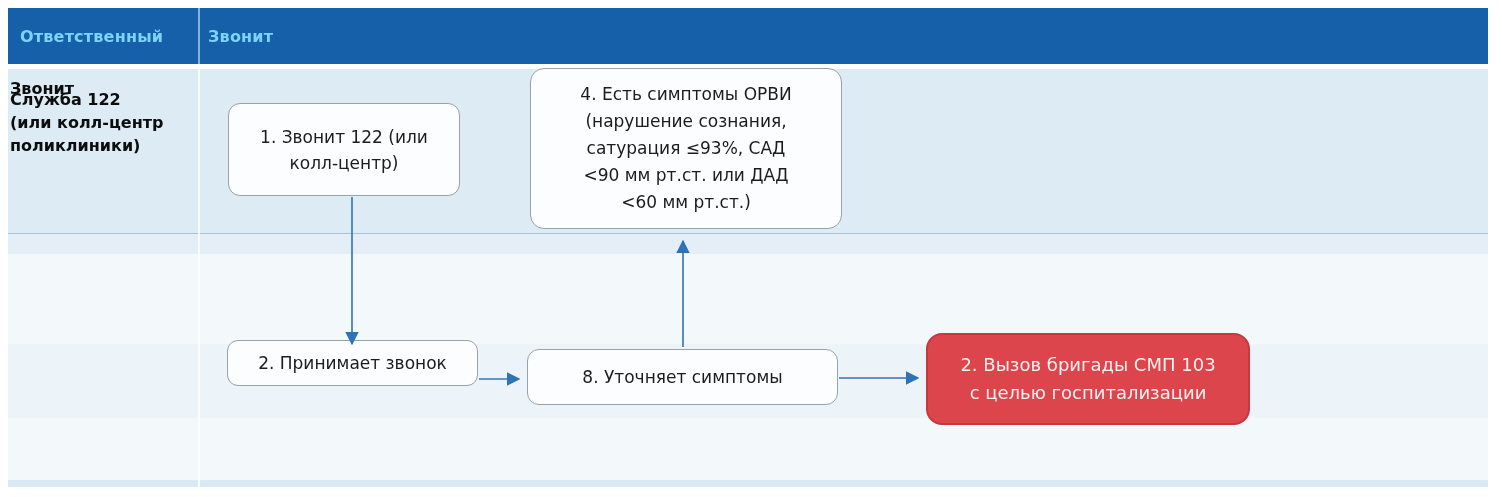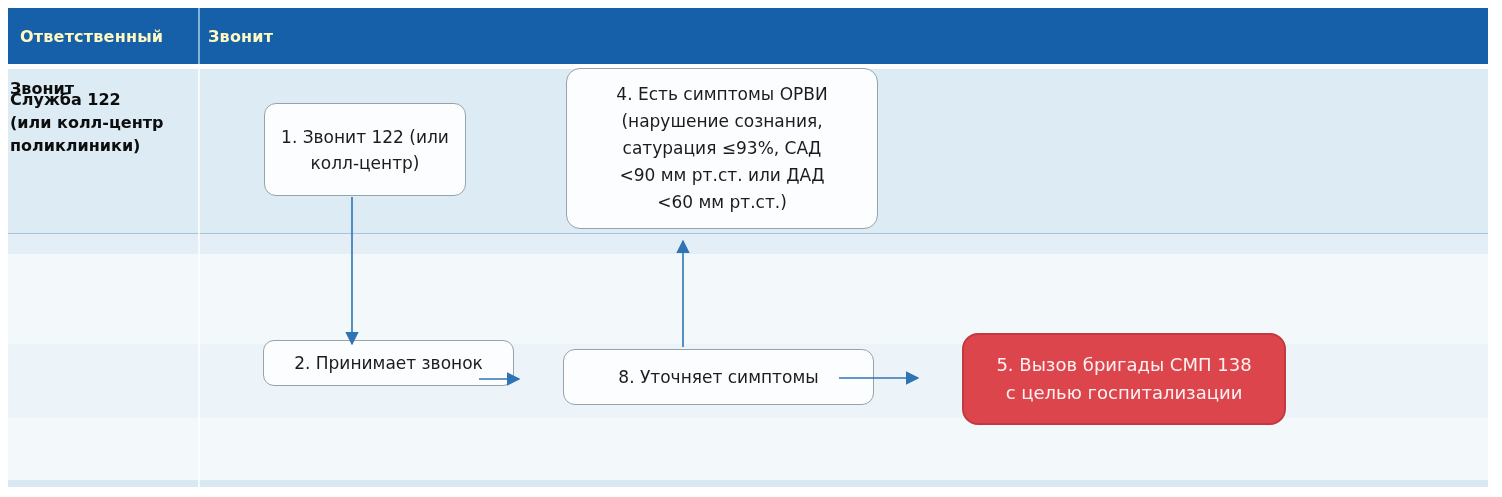--- a/index.html
+++ b/index.html
@@ -8,21 +8,21 @@
     font-family: "DejaVu Sans", "Liberation Sans", sans-serif;
     width: 1502px; height: 497px; overflow: hidden;
   }
   .stage { position: relative; width: 1502px; height: 497px; background: #ffffff; }
 
   
   .header-row {
     position: absolute; left: 8px; top: 8px; width: 1480px; height: 56px;
     background: #1560A9; display: flex; align-items: center;
   }
-  .hcol { color: #fef9c3; font-weight: bold; font-size: 16px; letter-spacing: 0.2px; text-align: center; }
+  .hcol { color: #7dd3fc; font-weight: bold; font-size: 16px; letter-spacing: 0.2px; text-align: center; }
   .hcol1 { position: absolute; left: 12px; top: 0; width: 176px; height: 100%;
            display: flex; align-items: center; }
   .hdivider { position: absolute; left: 190px; top: 0; width: 2px; height: 100%;
               background: #84B3D9; }
   .hcol2 { position: absolute; left: 200px; top: 0; width: 400px; height: 100%;
            display: flex; align-items: center; }
 
   
   .lane { position: absolute; left: 8px; width: 1480px; }
   .lane1 { top: 69px; height: 164px; background: #DCEBF4; }
@@ -43,23 +43,23 @@
     font-size: 16px; line-height: 23px; white-space: pre-line;
   }
   .lane-label-1 { top: 77px; width: 180px; }
   .lane-label-2 { top: 88px; width: 185px; }
 
   
   .node {
     position: absolute; display: flex; align-items: center; justify-content: center;
     text-align: center; background: #FCFDFE; border: 1.5px solid #97A2AB;
     color: #1C1C1C; font-size: 17px; line-height: 26px; white-space: pre-line;
-    border-radius: 12px; padding: 4px 10px; margin-left: 36px;
+    border-radius: 12px; padding: 4px 10px;
   }
-  .node-1 { left: 228px; top: 103px; width: 202px; height: 93px; }
+  .node-1 { left: 228px; top: 103px; width: 232px; height: 93px; }
   .node-4 { left: 530px; top: 68px;  width: 312px; height: 161px; line-height: 27px; border-radius: 14px; }
   .node-2 { left: 227px; top: 340px; width: 251px; height: 46px; border-radius: 11px; }
   .node-3 { left: 527px; top: 349px; width: 311px; height: 56px; }
   .node-5 {
     left: 926px; top: 333px; width: 324px; height: 92px;
     background: #DC454C; border: 2px solid #C4393F; color: #FDF1F1;
     font-size: 18px; line-height: 28px; border-radius: 16px;
   }
 
   
@@ -96,21 +96,21 @@
 
   <div class="node node-1">1. Звонит 122 (или
 колл-центр)</div>
   <div class="node node-4">4. Есть симптомы ОРВИ
 (нарушение сознания,
 сатурация ≤93%, САД
 &lt;90 мм рт.ст. или ДАД
 &lt;60 мм рт.ст.)</div>
   <div class="node node-2">2. Принимает звонок</div>
   <div class="node node-3">8. Уточняет симптомы</div>
-  <div class="node node-5" style="background: rgb(220, 69, 76);">5. Вызов бригады СМП 138
+  <div class="node node-5" style="background: rgb(220, 69, 76);">2. Вызов бригады СМП 103
 с целью госпитализации</div>
 
   <svg class="arrows" viewBox="0 0 1502 497" xmlns="http://www.w3.org/2000/svg">
     <defs>
       <marker id="ah" viewBox="0 0 10 10" markerWidth="8.5" markerHeight="8.5" refX="9" refY="5" orient="auto">
         <path d="M0,0 L10,5 L0,10 z" fill="#2E74B5"></path>
       </marker>
     </defs>
     <line x1="352" y1="197" x2="352" y2="344" stroke="#2E74B5" stroke-width="1.6" marker-end="url(#ah)"></line>
     <line x1="479" y1="379" x2="519" y2="379" stroke="#2E74B5" stroke-width="1.6" marker-end="url(#ah)"></line>

